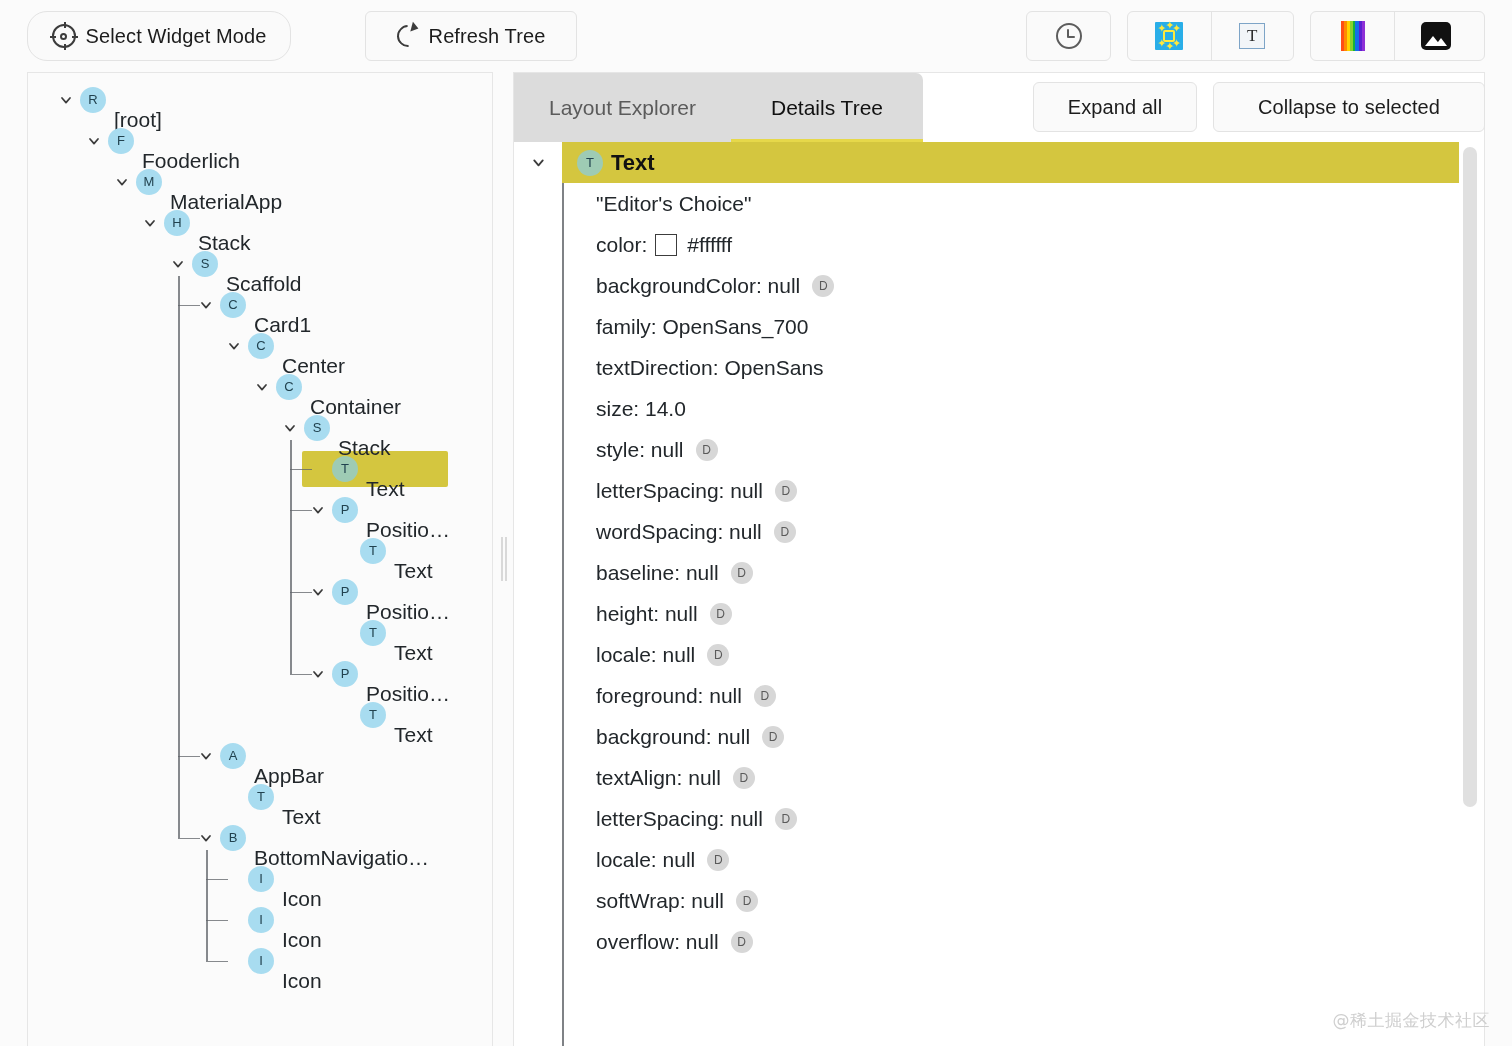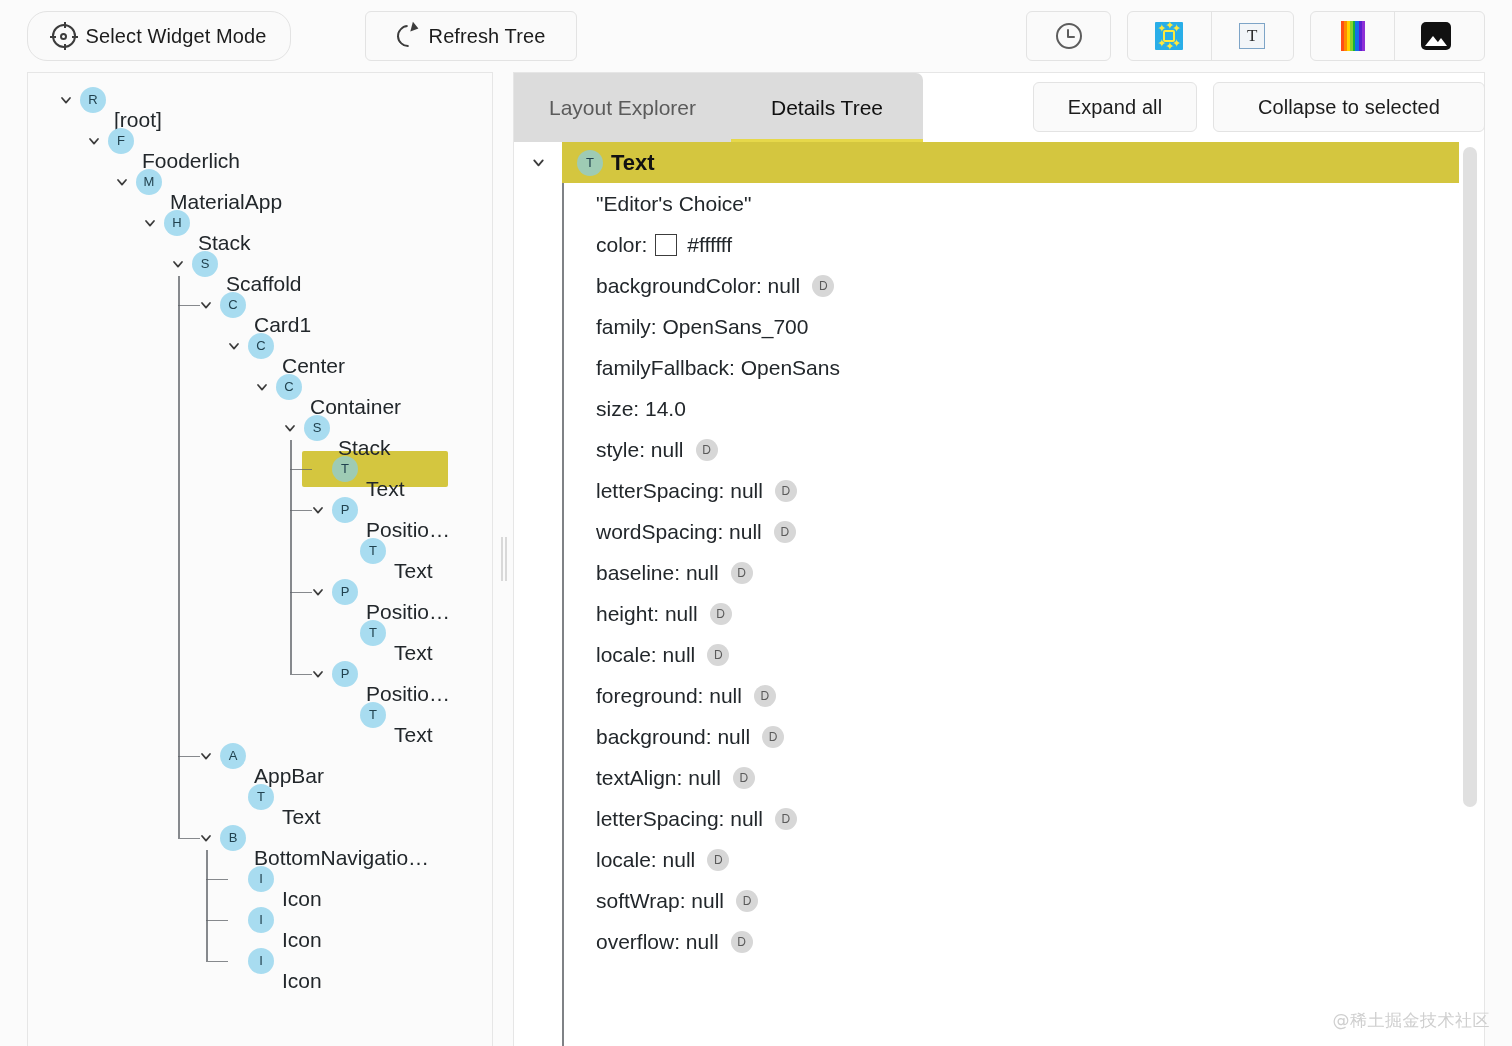--- a/index.html
+++ b/index.html
@@ -589,21 +589,21 @@
             <span>#ffffff</span>
           </div>
           <div class="prop">
             <span>backgroundColor: null</span>
             <span class="dbadge">D</span>
           </div>
           <div class="prop">
             <span>family: OpenSans_700</span>
           </div>
           <div class="prop">
-            <span>familyFallback: OpenSans</span>
+            <span>textDirection: OpenSans</span>
           </div>
           <div class="prop">
             <span>size: 14.0</span>
           </div>
           <div class="prop">
             <span>style: null</span>
             <span class="dbadge">D</span>
           </div>
           <div class="prop">
             <span>letterSpacing: null</span>

